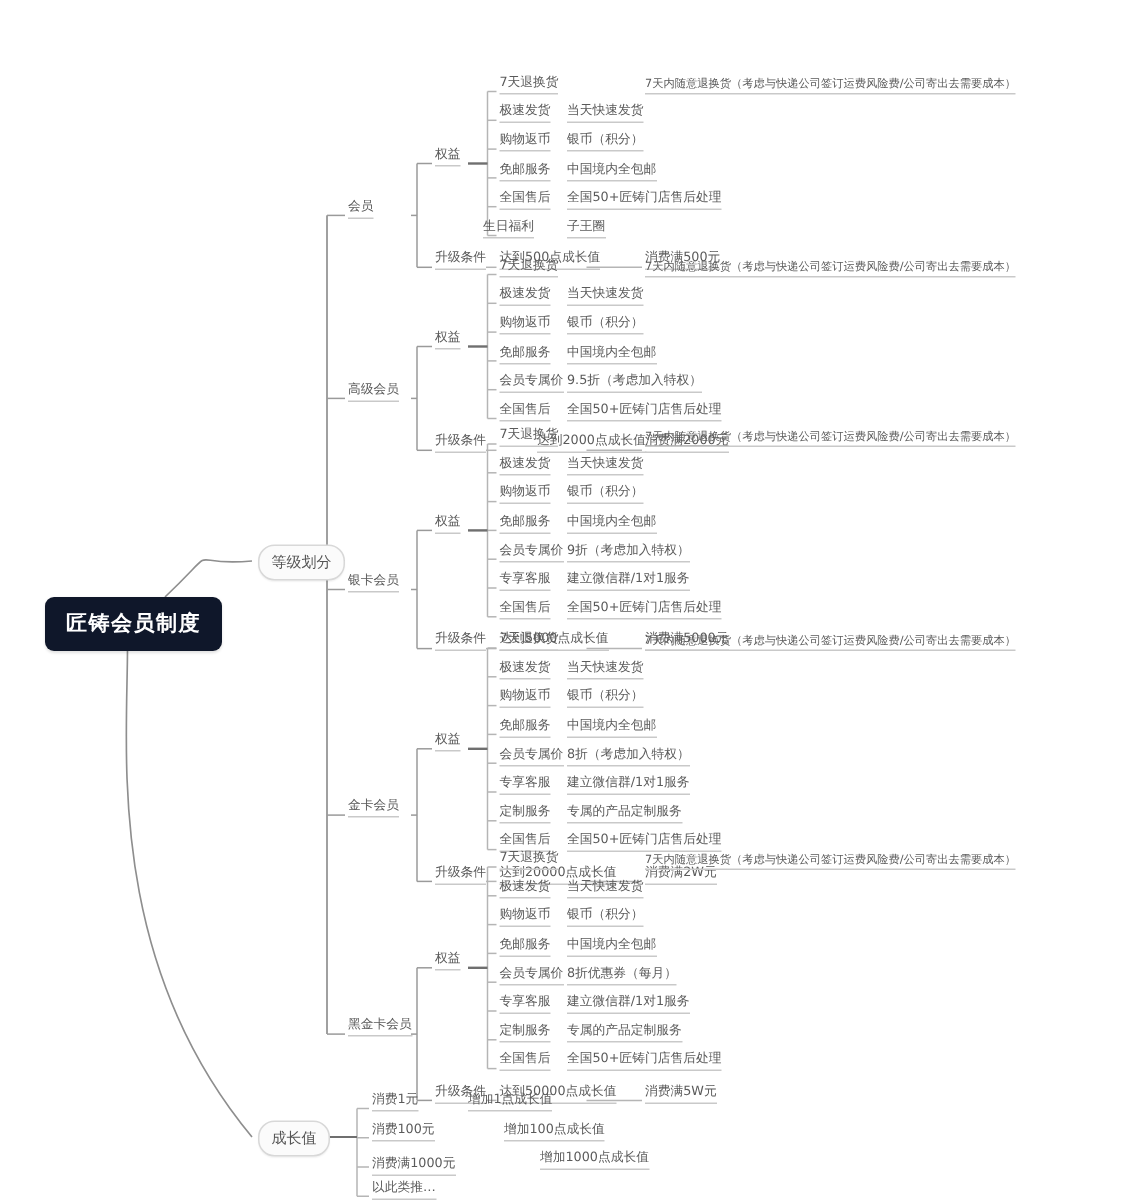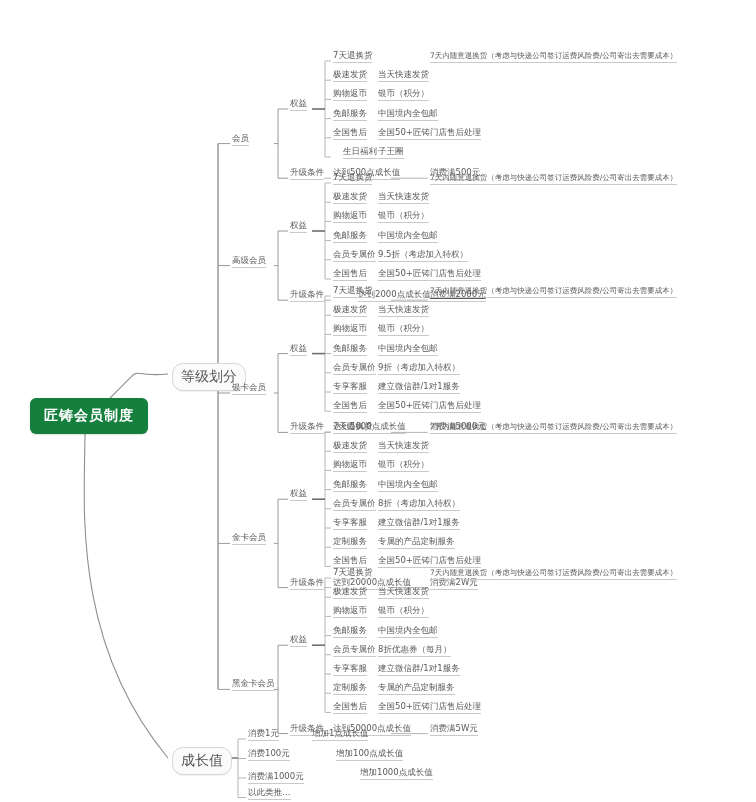--- a/index.html
+++ b/index.html
@@ -28,21 +28,21 @@
     white-space:nowrap;
     box-shadow:0 1px 2px rgba(0,0,0,.12);
   }
 
   
   .l1-node{
     position:absolute;
     background:#fbfbfb;
     border:1px solid #d8d8d8;
     border-radius:11px;
-    font-size:14px;
+    font-size:10px;
     padding:4px 8px;
     white-space:nowrap;
     color:#555;
     box-shadow:0 1px 1px rgba(0,0,0,.05);
   }
 
   
   .tnode{
     position:absolute;
     font-size:8.5px;
@@ -145,34 +145,34 @@
       <path d="M 230 374 L 218 374" fill="none" stroke="#6f6f6f" stroke-width="1.4"></path>
       <path d="M 218 143.6 L 218 689.4000000000001" fill="none" stroke="#9a9a9a" stroke-width="1"></path>
       <path d="M 238 739 L 246 739" fill="none" stroke="#b5b5b5" stroke-width="1"></path>
       <path d="M 238 758.5 L 246 758.5" fill="none" stroke="#b5b5b5" stroke-width="1"></path>
       <path d="M 238 778 L 246 778" fill="none" stroke="#b5b5b5" stroke-width="1"></path>
       <path d="M 238 797.5 L 246 797.5" fill="none" stroke="#b5b5b5" stroke-width="1"></path>
       <path d="M 238 739 L 238 797.5" fill="none" stroke="#b5b5b5" stroke-width="1"></path>
       <path d="M 216 758 L 238 758" fill="none" stroke="#6f6f6f" stroke-width="1.4"></path>
     </svg>
   <div id="nodes">
-      <div class="root-node" style="left: 30px; top: 398px; background: #15803d;">匠铸会员制度</div>
+      <div class="root-node" style="left: 30px; top: 398px; background: #0f172a;">匠铸会员制度</div>
       <div class="l1-node" style="left: 172px; top: 363px;">等级划分</div>
       <div class="l1-node" style="left: 172px; top: 747px; text-align: center;">成长值</div>
       <div class="tnode " style="left: 333px; top: 50px;">7天退换货</div>
       <div class="tnode tiny" style="left: 430px; top: 50px;">7天内随意退换货（考虑与快递公司签订运费风险费/公司寄出去需要成本）</div>
       <div class="tnode " style="left: 333px; top: 69.2px;">极速发货</div>
       <div class="tnode " style="left: 378px; top: 69.2px;">当天快速发货</div>
       <div class="tnode " style="left: 333px; top: 88.4px;">购物返币</div>
       <div class="tnode " style="left: 378px; top: 88.4px;">银币（积分）</div>
       <div class="tnode " style="left: 333px; top: 107.6px;">免邮服务</div>
       <div class="tnode " style="left: 378px; top: 107.6px;">中国境内全包邮</div>
       <div class="tnode " style="left: 333px; top: 126.8px;">全国售后</div>
       <div class="tnode " style="left: 378px; top: 126.8px;">全国50+匠铸门店售后处理</div>
-      <div class="tnode " style="left: 343px; top: 146px; text-align: right;">生日福利</div>
+      <div class="tnode " style="left: 322px; top: 146px; text-align: right;">生日福利</div>
       <div class="tnode " style="left: 378px; top: 146px;">子王圈</div>
       <div class="tnode " style="left: 290px; top: 98px;">权益</div>
       <div class="tnode " style="left: 290px; top: 167.2px;">升级条件</div>
       <div class="tnode " style="left: 333px; top: 167.2px;">达到500点成长值</div>
       <div class="tnode " style="left: 430px; top: 167.2px;">消费满500元</div>
       <div class="tnode " style="left: 232px; top: 132.6px;">会员</div>
       <div class="tnode " style="left: 333px; top: 172px;">7天退换货</div>
       <div class="tnode tiny" style="left: 430px; top: 172px;">7天内随意退换货（考虑与快递公司签订运费风险费/公司寄出去需要成本）</div>
       <div class="tnode " style="left: 333px; top: 191.2px;">极速发货</div>
       <div class="tnode " style="left: 378px; top: 191.2px;">当天快速发货</div>

